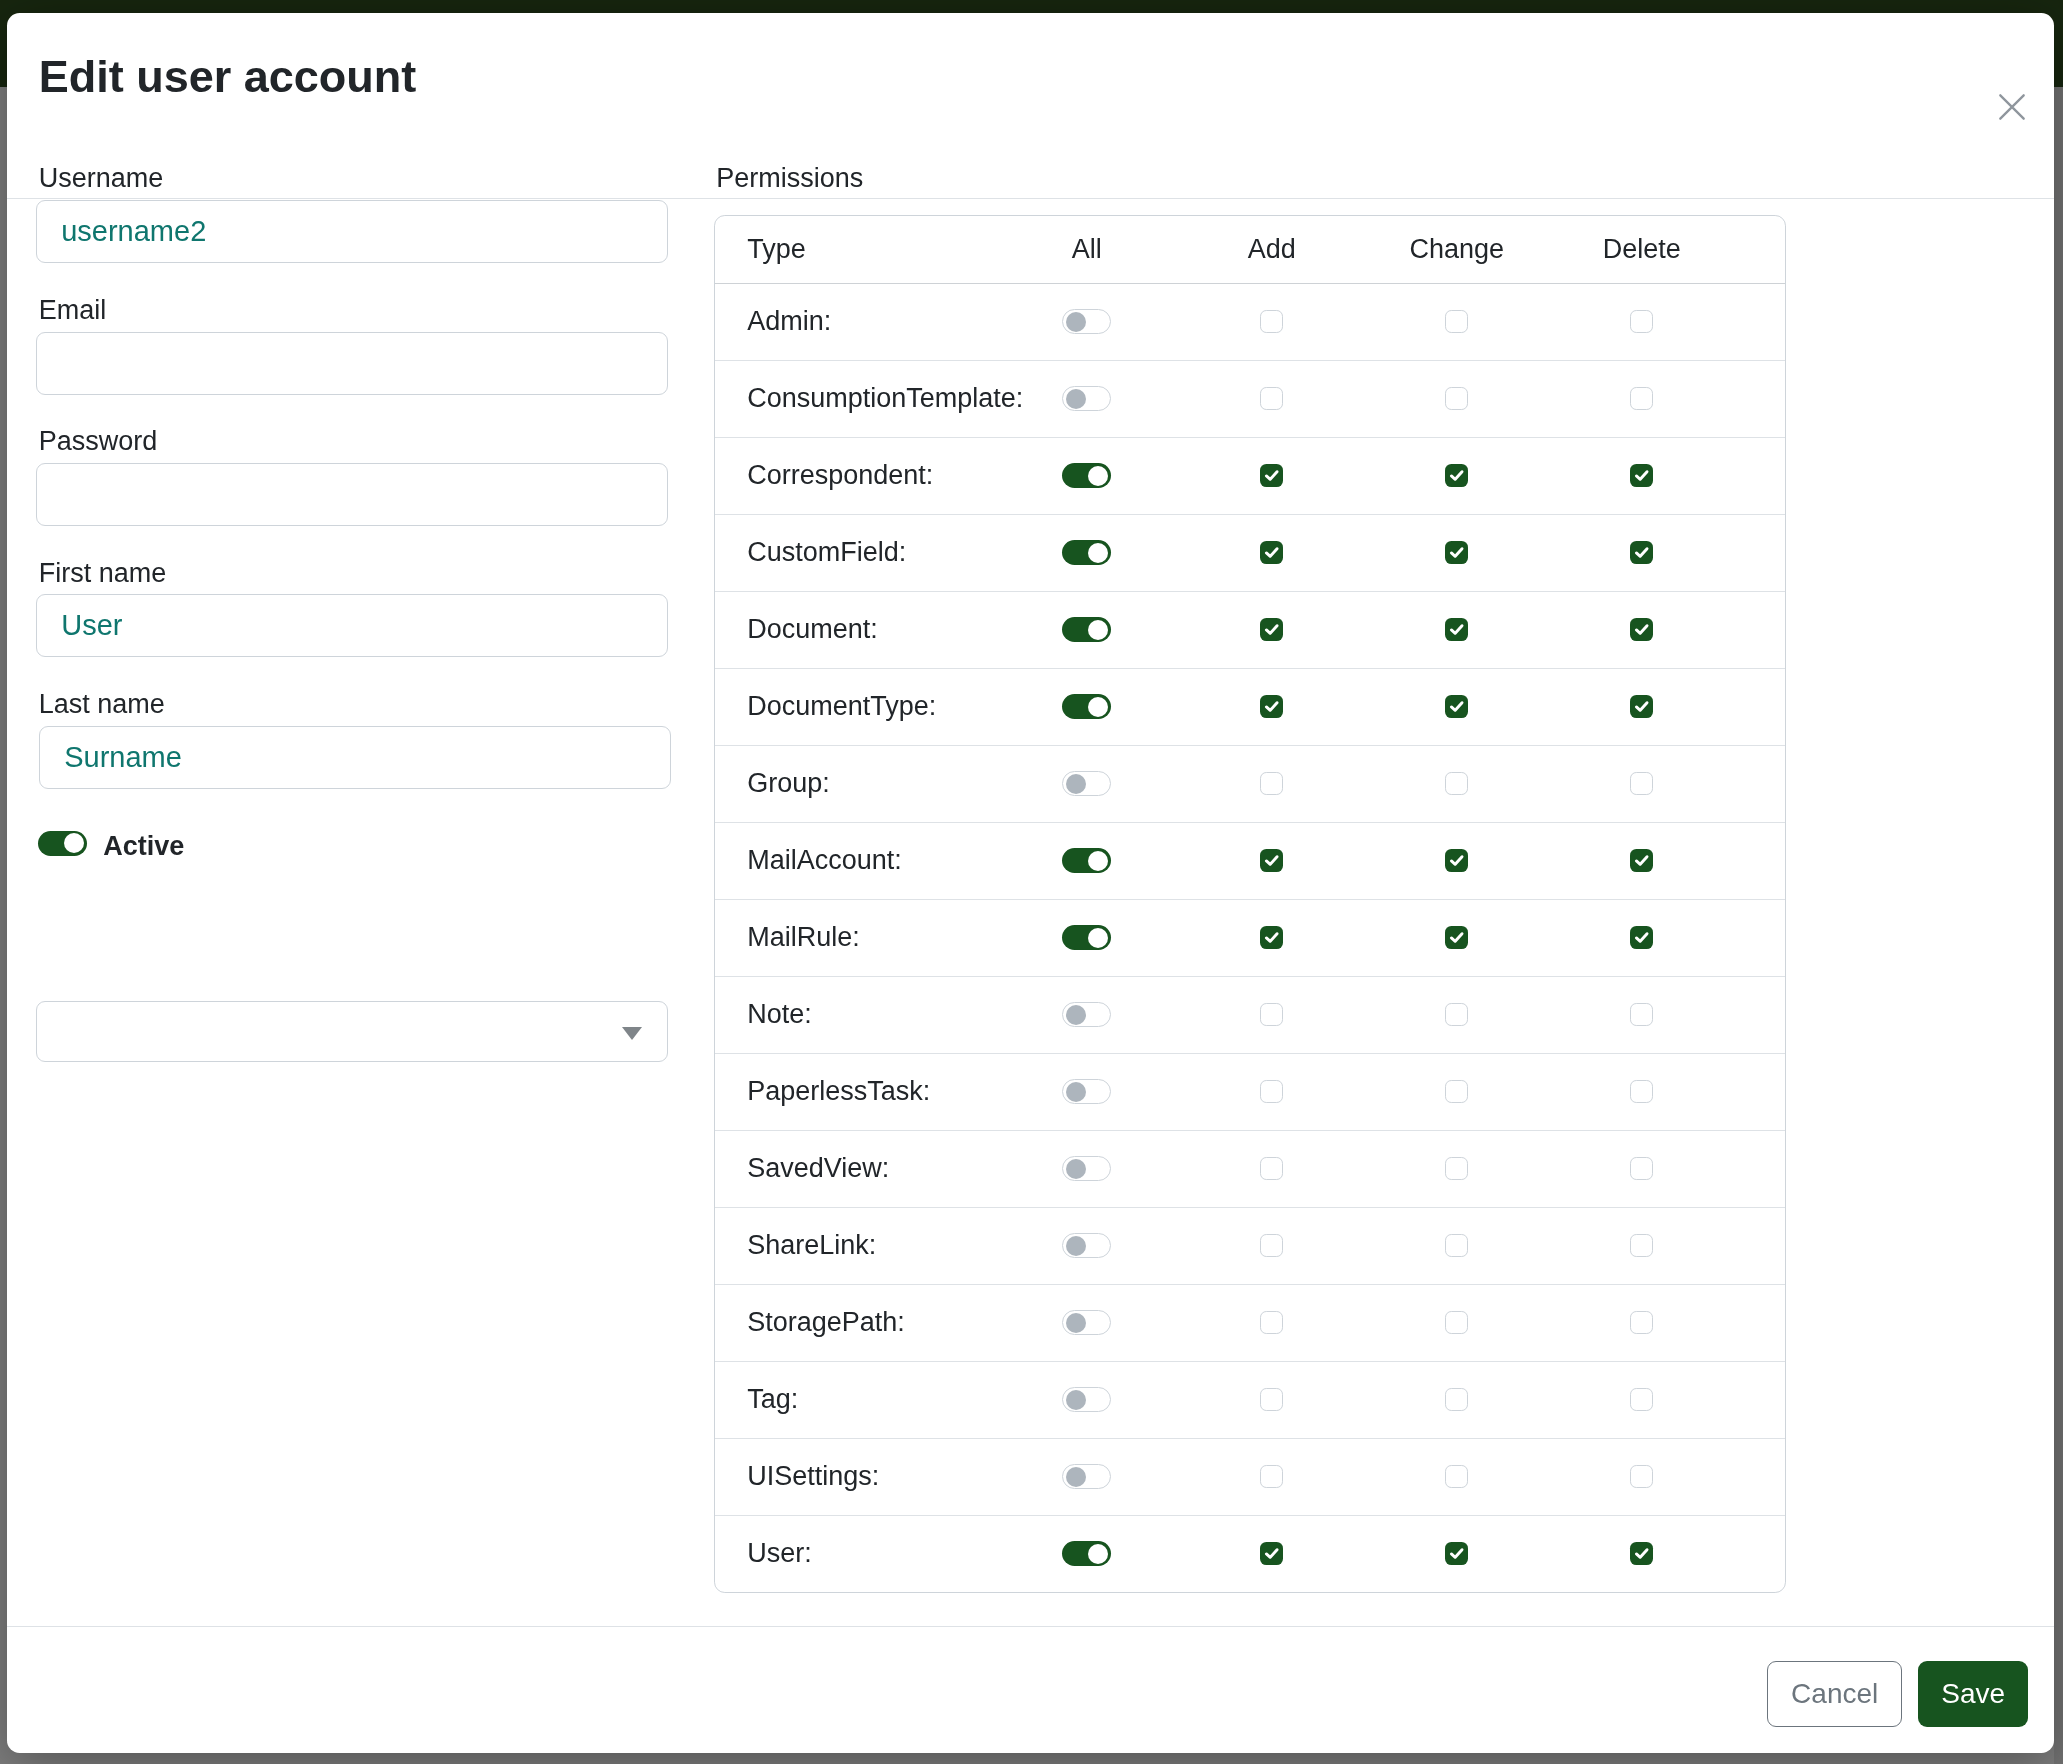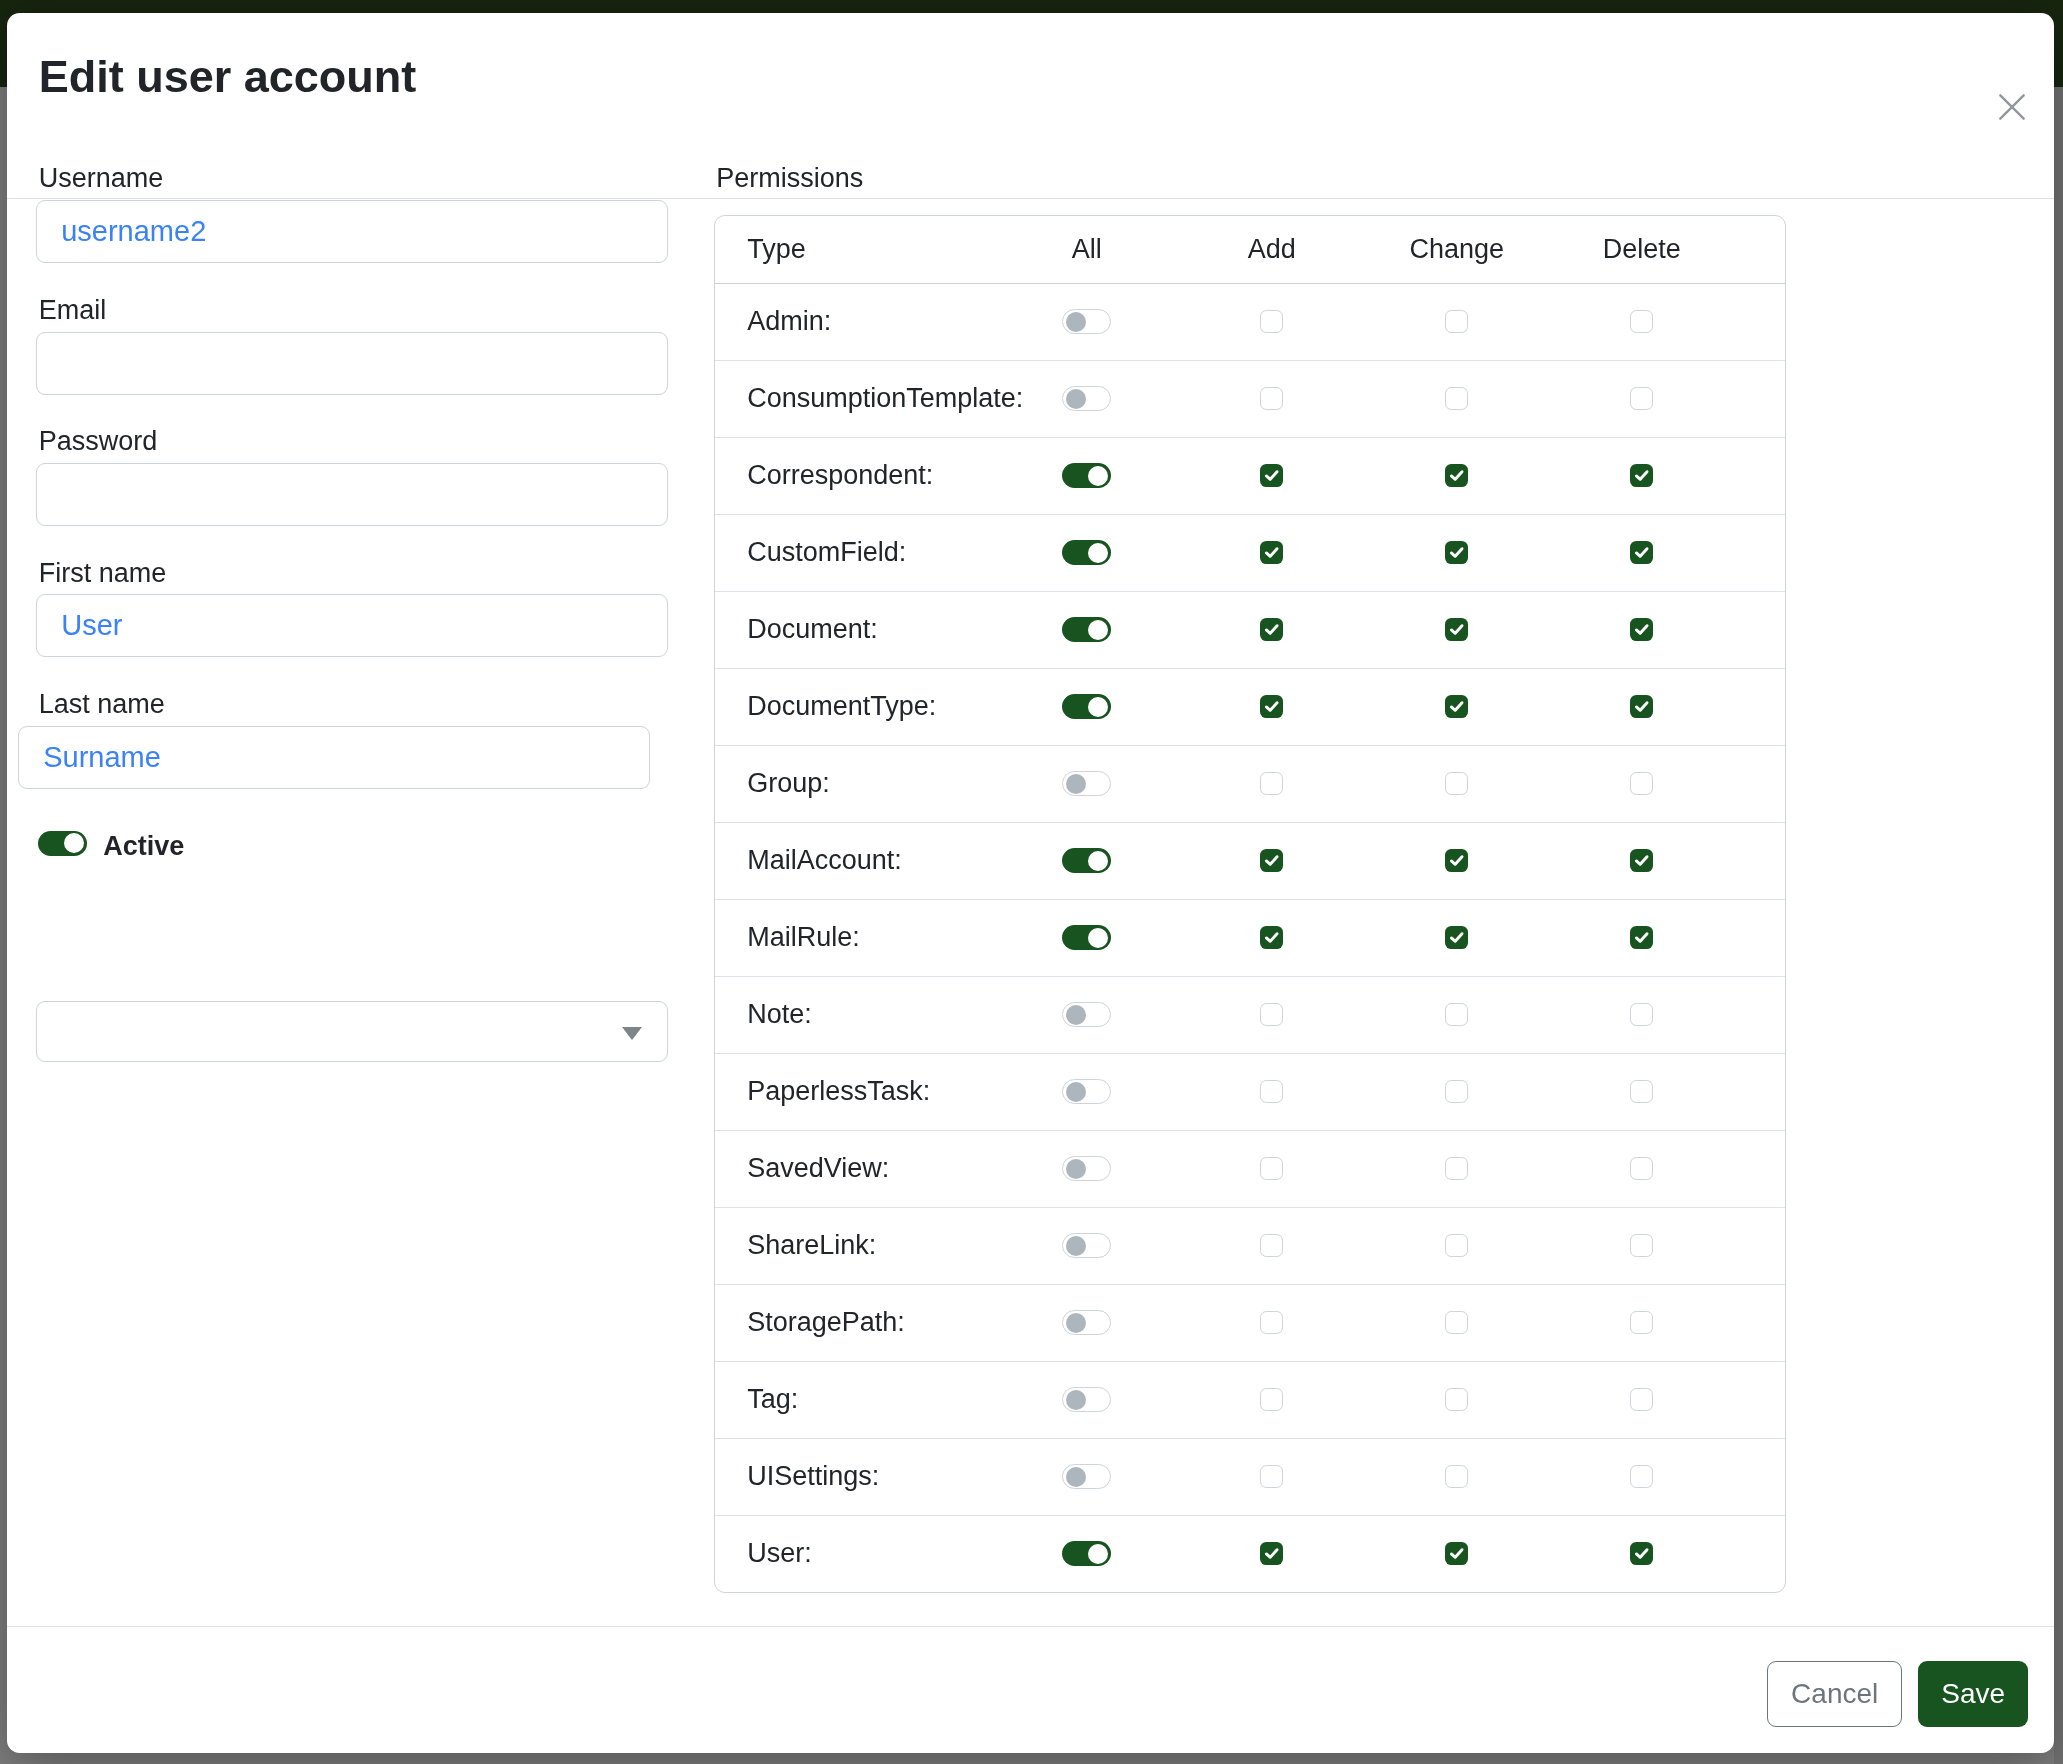--- a/index.html
+++ b/index.html
@@ -21,21 +21,21 @@
   .abs { position:absolute; }
 
   .modal-title { left:31.5px; top:39px; font-size:45px; font-weight:600; line-height:50px; color:#212529; }
   .close-btn { left:1987px; top:76px; width:36px; height:36px; cursor:pointer; }
   .hdr-divider { left:0; top:185px; width:2047px; height:0.9px; background:#dee2e6; }
   .ftr-divider { left:0; top:1613px; width:2047px; height:0.9px; background:#dee2e6; }
 
   .field-label { font-size:27px; line-height:32px; color:#212529; }
   .text-input {
     width:632px; height:63px; border:0.9px solid #ced4da; border-radius:9px;
-    font-family:inherit; font-size:29px; color:#3b82f6; padding:0 24px; background:#fff; outline:none;
+    font-family:inherit; font-size:29px; color:#0f766e; padding:0 24px; background:#fff; outline:none;
   }
 
   
   .switch { position:relative; width:49px; height:25px; border-radius:13.5px; flex:none; cursor:pointer; }
   .switch.on  { background:var(--accent); }
   .switch.off { background:#fff; border:1.4px solid #ced4da; }
   .switch .knob { position:absolute; width:20px; height:20px; border-radius:50%; }
   .switch.on  .knob { right:3.6px; top:2.7px; background:#fff; }
   .switch.off .knob { left:2.7px; top:1.8px; background:#adb5bd; }
 
@@ -85,21 +85,21 @@
   <div class="abs field-label" style="left:31.5px; top:281px;">Email</div>
   <input class="abs text-input" style="left: 29px; top: 319px;" value="">
 
   <div class="abs field-label" style="left:31.5px; top:412px;">Password</div>
   <input class="abs text-input" type="password" style="left: 29px; top: 450px;" value="">
 
   <div class="abs field-label" style="left:31.5px; top:544px;">First name</div>
   <input class="abs text-input" style="left: 29px; top: 581px;" value="User">
 
   <div class="abs field-label" style="left:31.5px; top:675px;">Last name</div>
-  <input class="abs text-input" style="left: 11px; top: 713px;" value="Surname">
+  <input class="abs text-input" style="left: 32px; top: 713px;" value="Surname">
 
   <div class="abs toggle-row" style="left:31px; top:818px;">
     <div class="switch on">
         <div class="knob"></div>
       </div>
     <div class="toggle-label">Active</div>
   </div>
 
 
   <div class="abs field-label" style="left:31.5px; top:1004px;">Groups</div>

